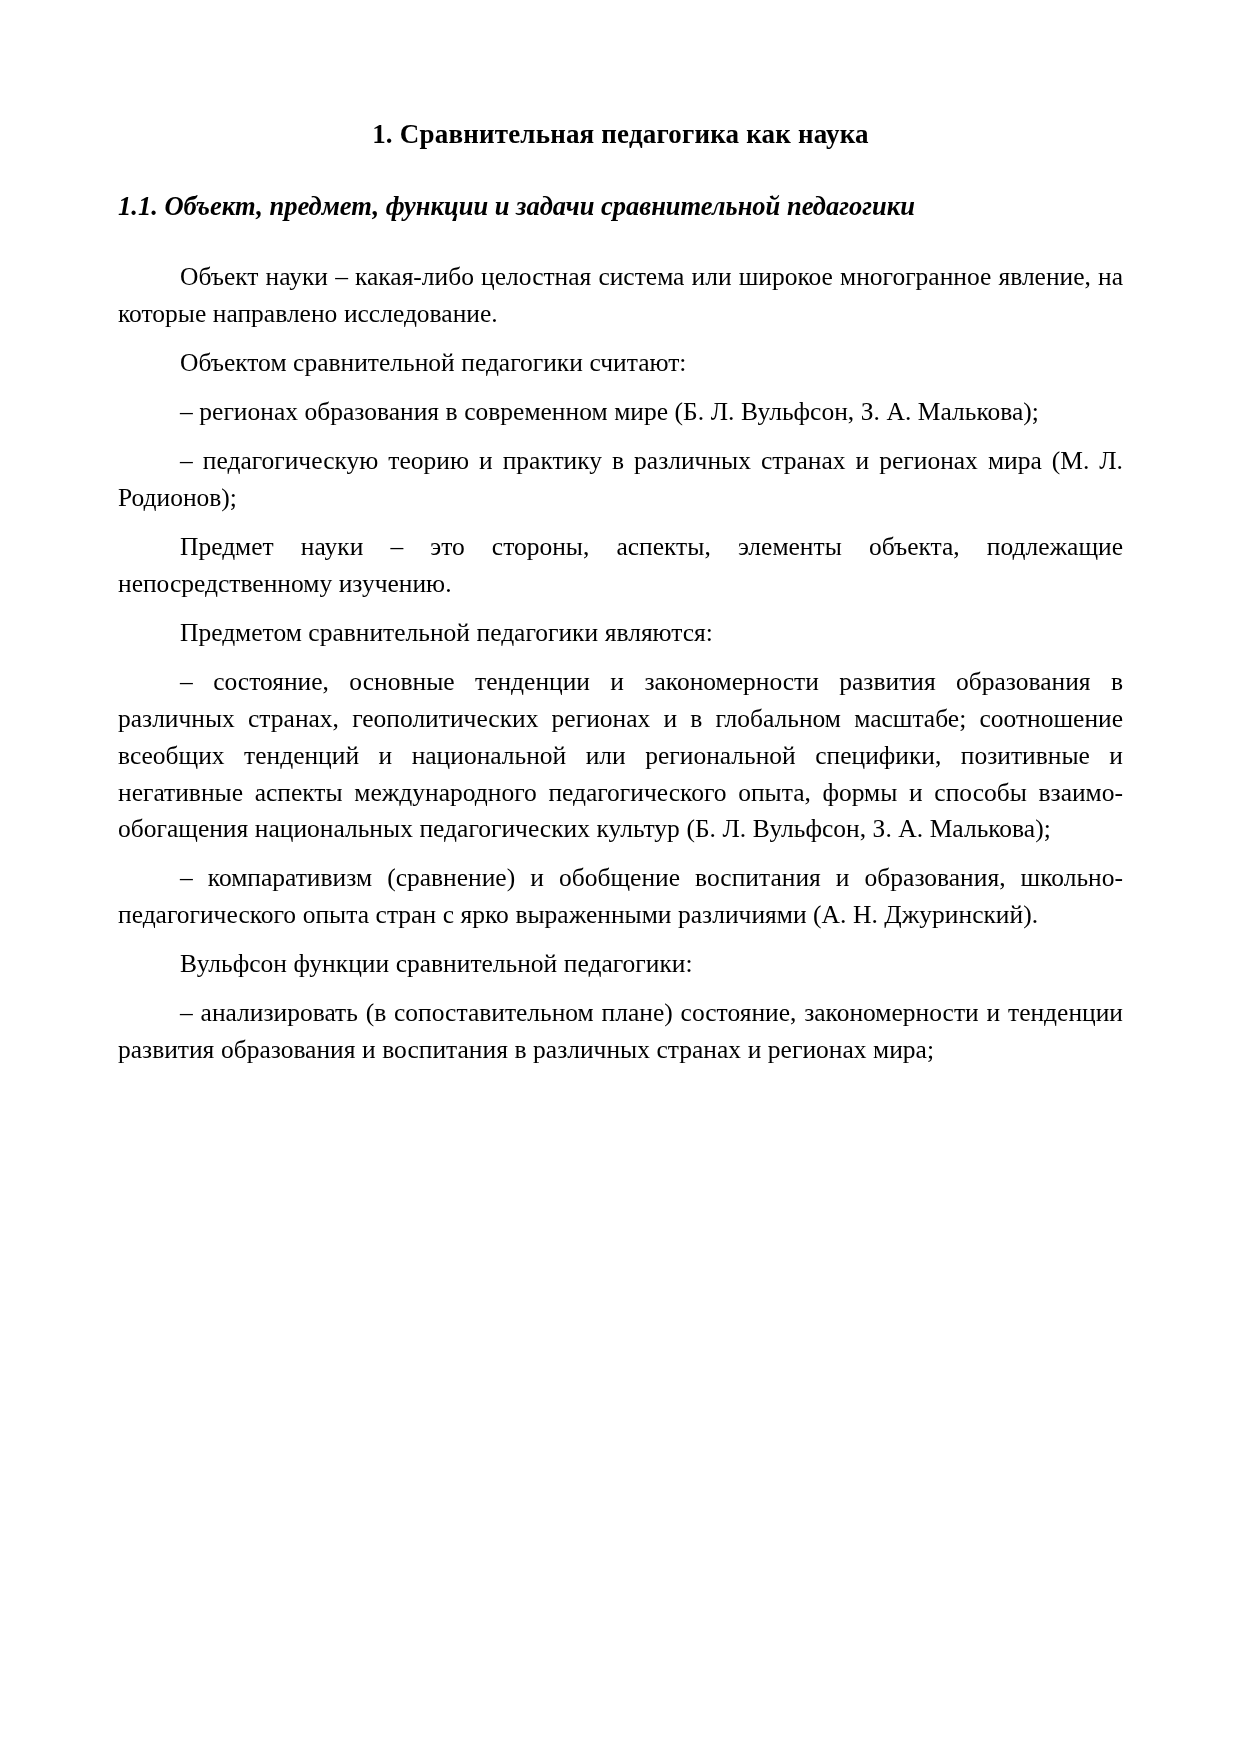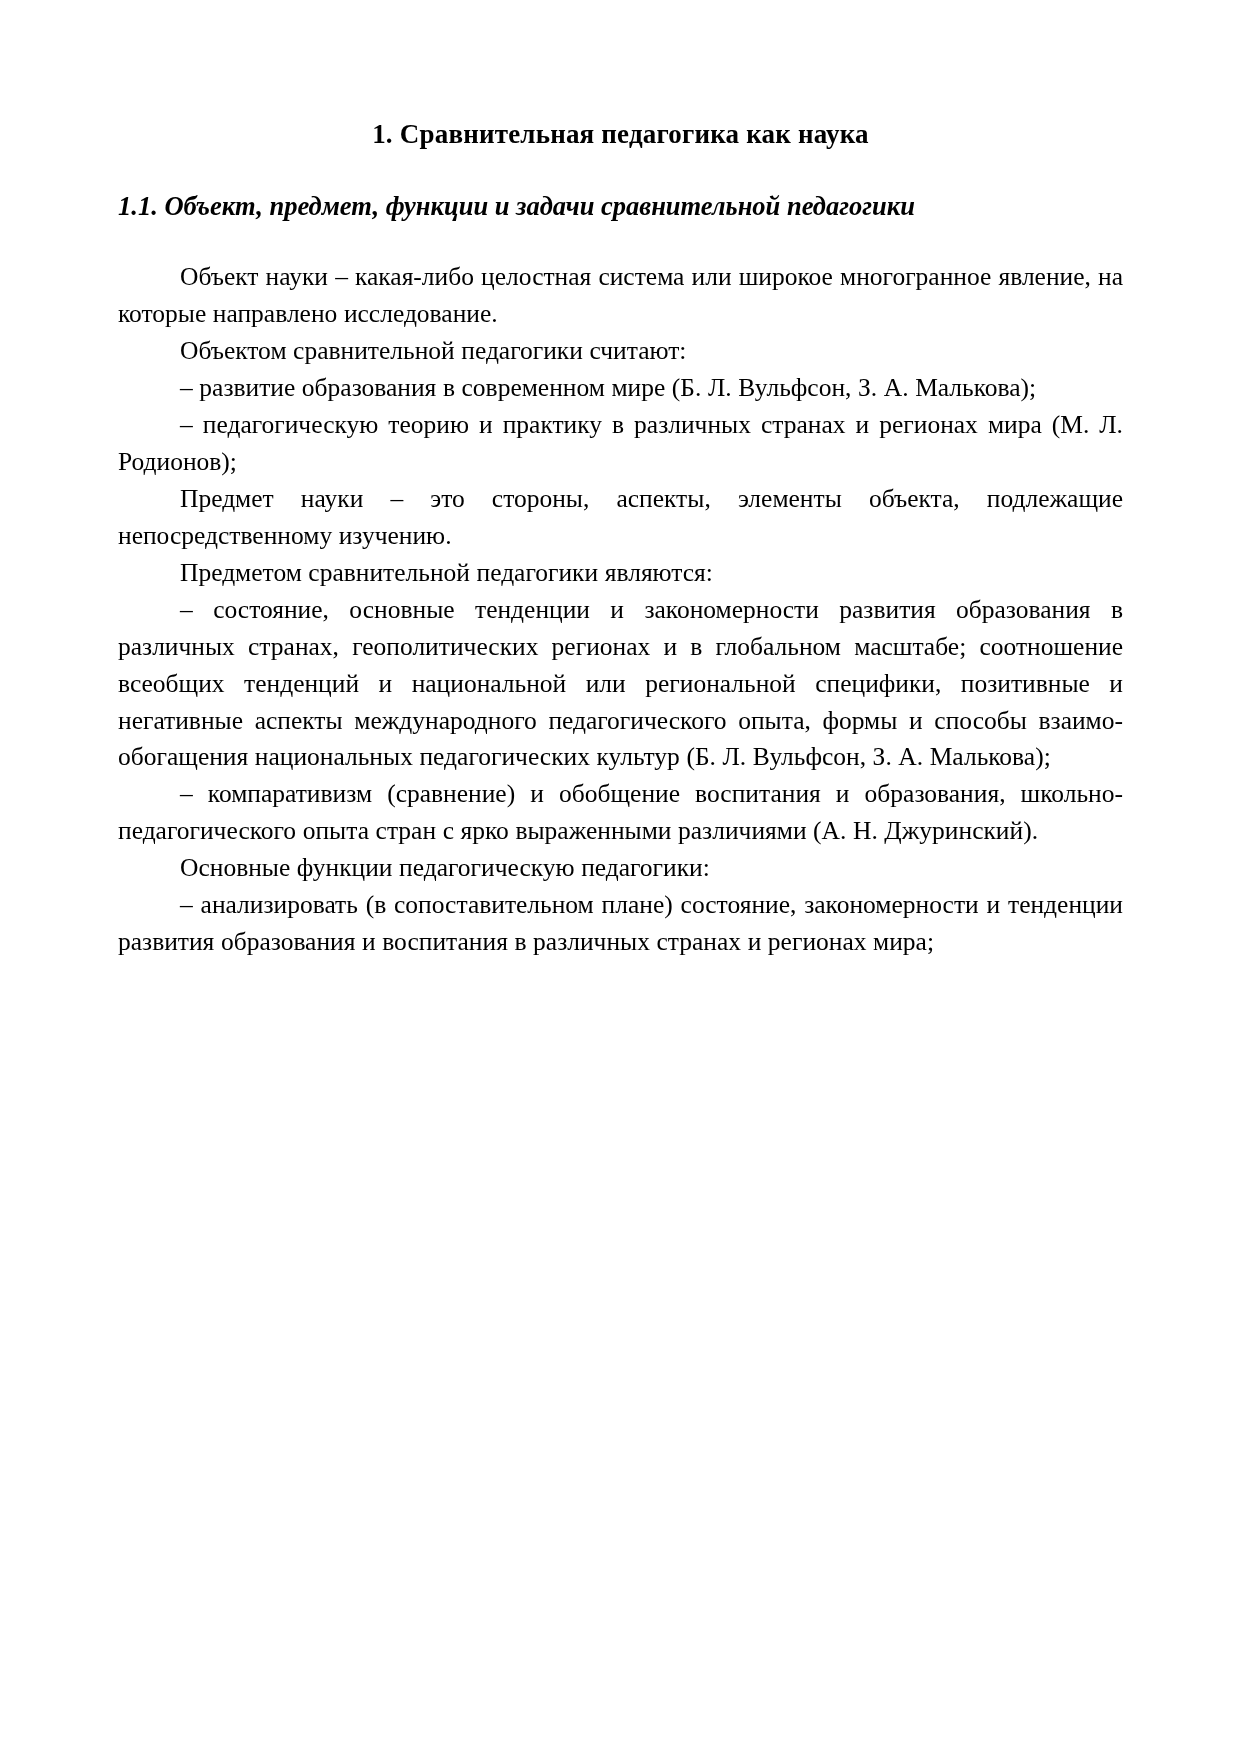--- a/index.html
+++ b/index.html
@@ -41,36 +41,36 @@
     font-size: 25.5px;
     line-height: 1.45;
     text-align: justify;
     text-justify: inter-word;
     text-indent: 62px;
     margin: 0;
     hyphens: manual;
     word-spacing: 0.2px;
   }
   .body-text + .body-text {
-    margin-top: 0;
+    margin-top: 12px;
   }
 </style>
 </head>
 <body>
 
 <div class="page">
 
   <h1 class="chapter-title">1. Сравнительная педагогика как наука</h1>
 
   <h2 class="section-title">1.1. Объект, предмет, функции и задачи сравнительной педагогики</h2>
 
   <p class="body-text">Объект науки – какая-либо целостная система или широкое много­гранное явление, на которые направлено исследование.</p>
   <p class="body-text">Объектом сравнительной педагогики считают:</p>
-  <p class="body-text">– развитие образования в современном мире (Б. Л. Вульфсон, З. А. Малькова);</p>
+  <p class="body-text">– регионах образования в современном мире (Б. Л. Вульфсон, З. А. Малькова);</p>
   <p class="body-text">– педагогическую теорию и практику в различных странах и ре­гионах мира (М. Л. Родионов);</p>
   <p class="body-text">Предмет науки – это стороны, аспекты, элементы объекта, под­лежащие непосредственному изучению.</p>
   <p class="body-text">Предметом сравнительной педагогики являются:</p>
   <p class="body-text">– состояние, основные тенденции и закономерности развития образования в различных странах, геополитических регионах и в гло­бальном масштабе; соотношение всеобщих тенденций и националь­ной или региональной специфики, позитивные и негативные аспекты международного педагогического опыта, формы и способы взаимо­обогащения национальных педагогических культур (Б. Л. Вульфсон, З. А. Малькова);</p>
   <p class="body-text">– компаративизм (сравнение) и обобщение воспитания и образо­вания, школьно-педагогического опыта стран с ярко выраженными различиями (А. Н. Джуринский).</p>
-  <p class="body-text">Основные функции педагогическую педагогики:</p>
+  <p class="body-text">Вульфсон функции сравнительной педагогики:</p>
   <p class="body-text">– анализировать (в сопоставительном плане) состояние, законо­мерности и тенденции развития образования и воспитания в различ­ных странах и регионах мира;</p>
 
 </div>
 
 </body></html>

